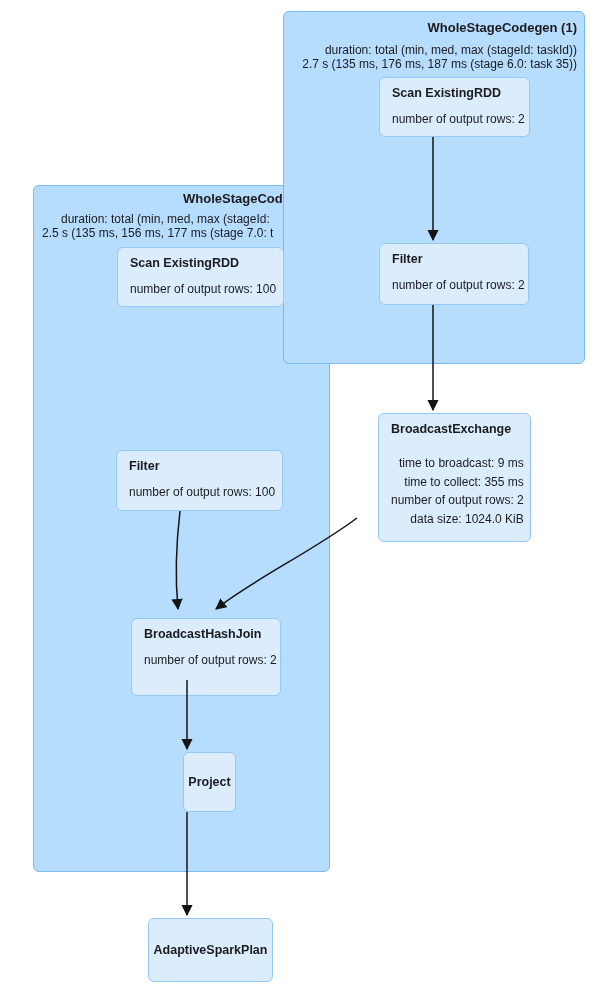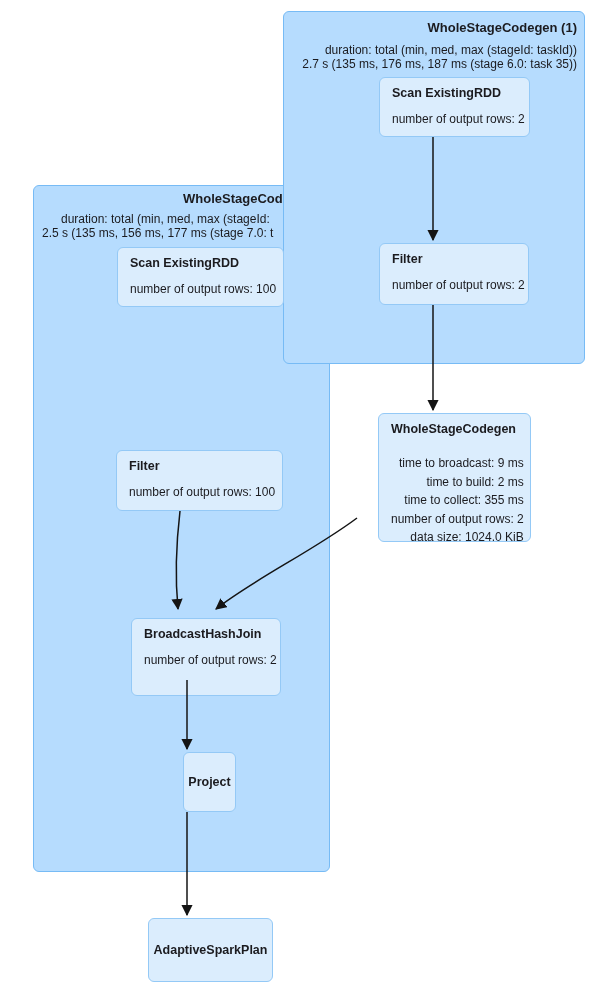--- a/index.html
+++ b/index.html
@@ -62,24 +62,23 @@
     <div class="node-title">Scan ExistingRDD</div>
     <div class="node-metric">number of output rows: 2</div>
   </div>
 
   <div class="node" style="left:358px;top:243px;width:150px;height:62px;">
     <div class="node-title">Filter</div>
     <div class="node-metric">number of output rows: 2</div>
   </div>
 
   <div class="node" style="left:357px;top:413px;width:153px;height:129px;">
-    <div class="node-title">WholeStageCodegen</div>
+    <div class="node-title">BroadcastExchange</div>
     <div class="node-metrics">
       <div>time to broadcast: 9 ms</div>
-      <div>time to build: 2 ms</div>
       <div>time to collect: 355 ms</div>
       <div>number of output rows: 2</div>
       <div>data size: 1024.0 KiB</div>
     </div>
   </div>
 
   <div class="node" style="left:96px;top:247px;width:167px;height:60px;">
     <div class="node-title">Scan ExistingRDD</div>
     <div class="node-metric">number of output rows: 100</div>
   </div>

